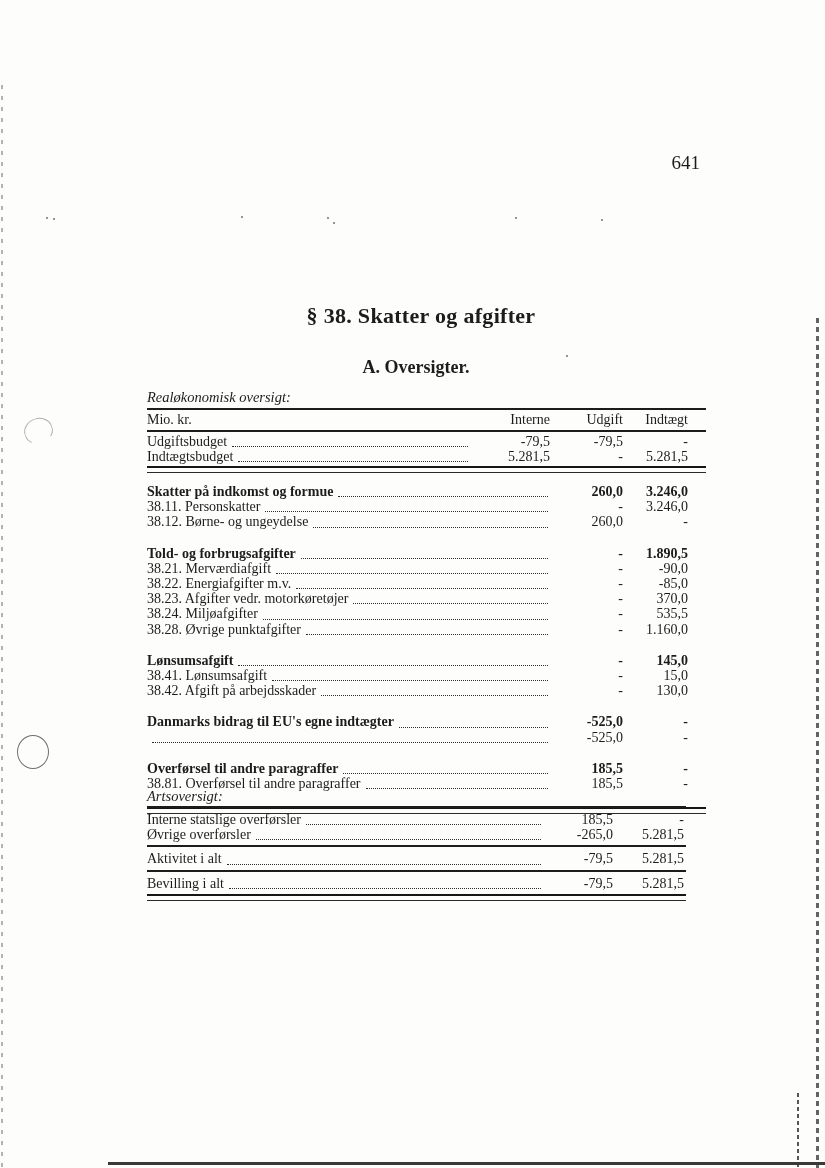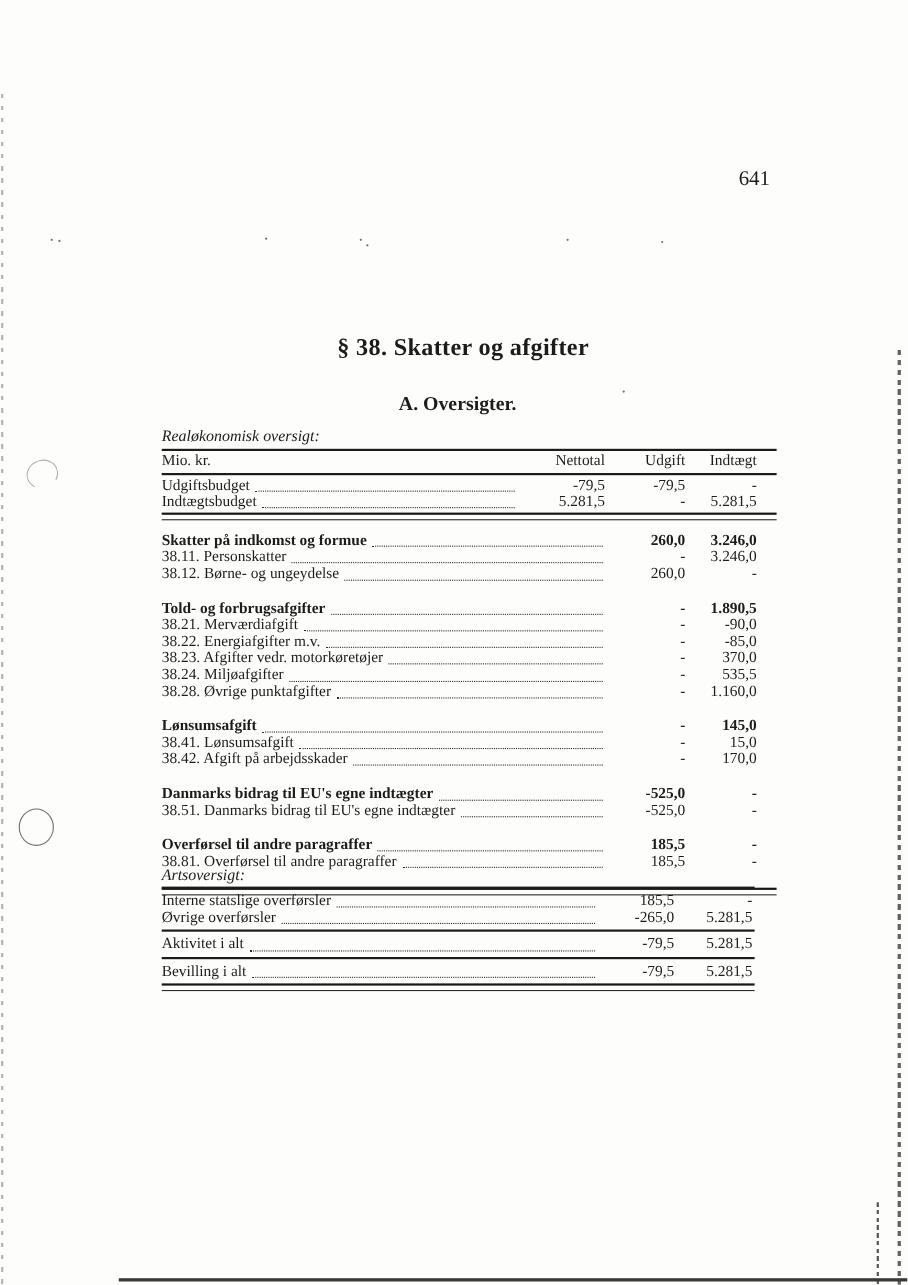--- a/index.html
+++ b/index.html
@@ -69,21 +69,21 @@
 <div class="abs page-number">641</div>
 
 <div class="abs doc-title">§ 38. Skatter og afgifter</div>
 <div class="abs doc-subtitle">A. Oversigter.</div>
 
 <div class="abs caption real-caption">Realøkonomisk oversigt:</div>
 
 <div class="abs real">
   <div class="real-header">
     <span class="lbl">Mio. kr.</span>
-    <span class="cell n">Nettotal</span>
+    <span class="cell n">Interne</span>
     <span class="cell u">Udgift</span>
     <span class="cell i">Indtægt</span>
   </div>
   <div class="real-body">
     <div class="row">
       <span class="lbl">Udgiftsbudget</span>
       <span class="lead"></span>
       <span class="cell n">-79,5</span>
       <span class="cell u">-79,5</span>
       <span class="cell i">-</span>
@@ -171,33 +171,32 @@
     <div class="row">
       <span class="lbl">38.41. Lønsumsafgift</span>
       <span class="lead"></span>
       <span class="cell u">-</span>
       <span class="cell i">15,0</span>
     </div>
     <div class="row">
       <span class="lbl">38.42. Afgift på arbejdsskader</span>
       <span class="lead"></span>
       <span class="cell u">-</span>
-      <span class="cell i">170,0</span>
+      <span class="cell i">130,0</span>
     </div>
   </div>
 
   <div class="section">
     <div class="row bold">
       <span class="lbl">Danmarks bidrag til EU's egne indtægter</span>
       <span class="lead"></span>
       <span class="cell u">-525,0</span>
       <span class="cell i">-</span>
     </div>
     <div class="row">
-      <span class="lbl">38.51. Danmarks bidrag til EU's egne indtægter</span>
       <span class="lead"></span>
       <span class="cell u">-525,0</span>
       <span class="cell i">-</span>
     </div>
   </div>
 
   <div class="section">
     <div class="row bold">
       <span class="lbl">Overførsel til andre paragraffer</span>
       <span class="lead"></span>

